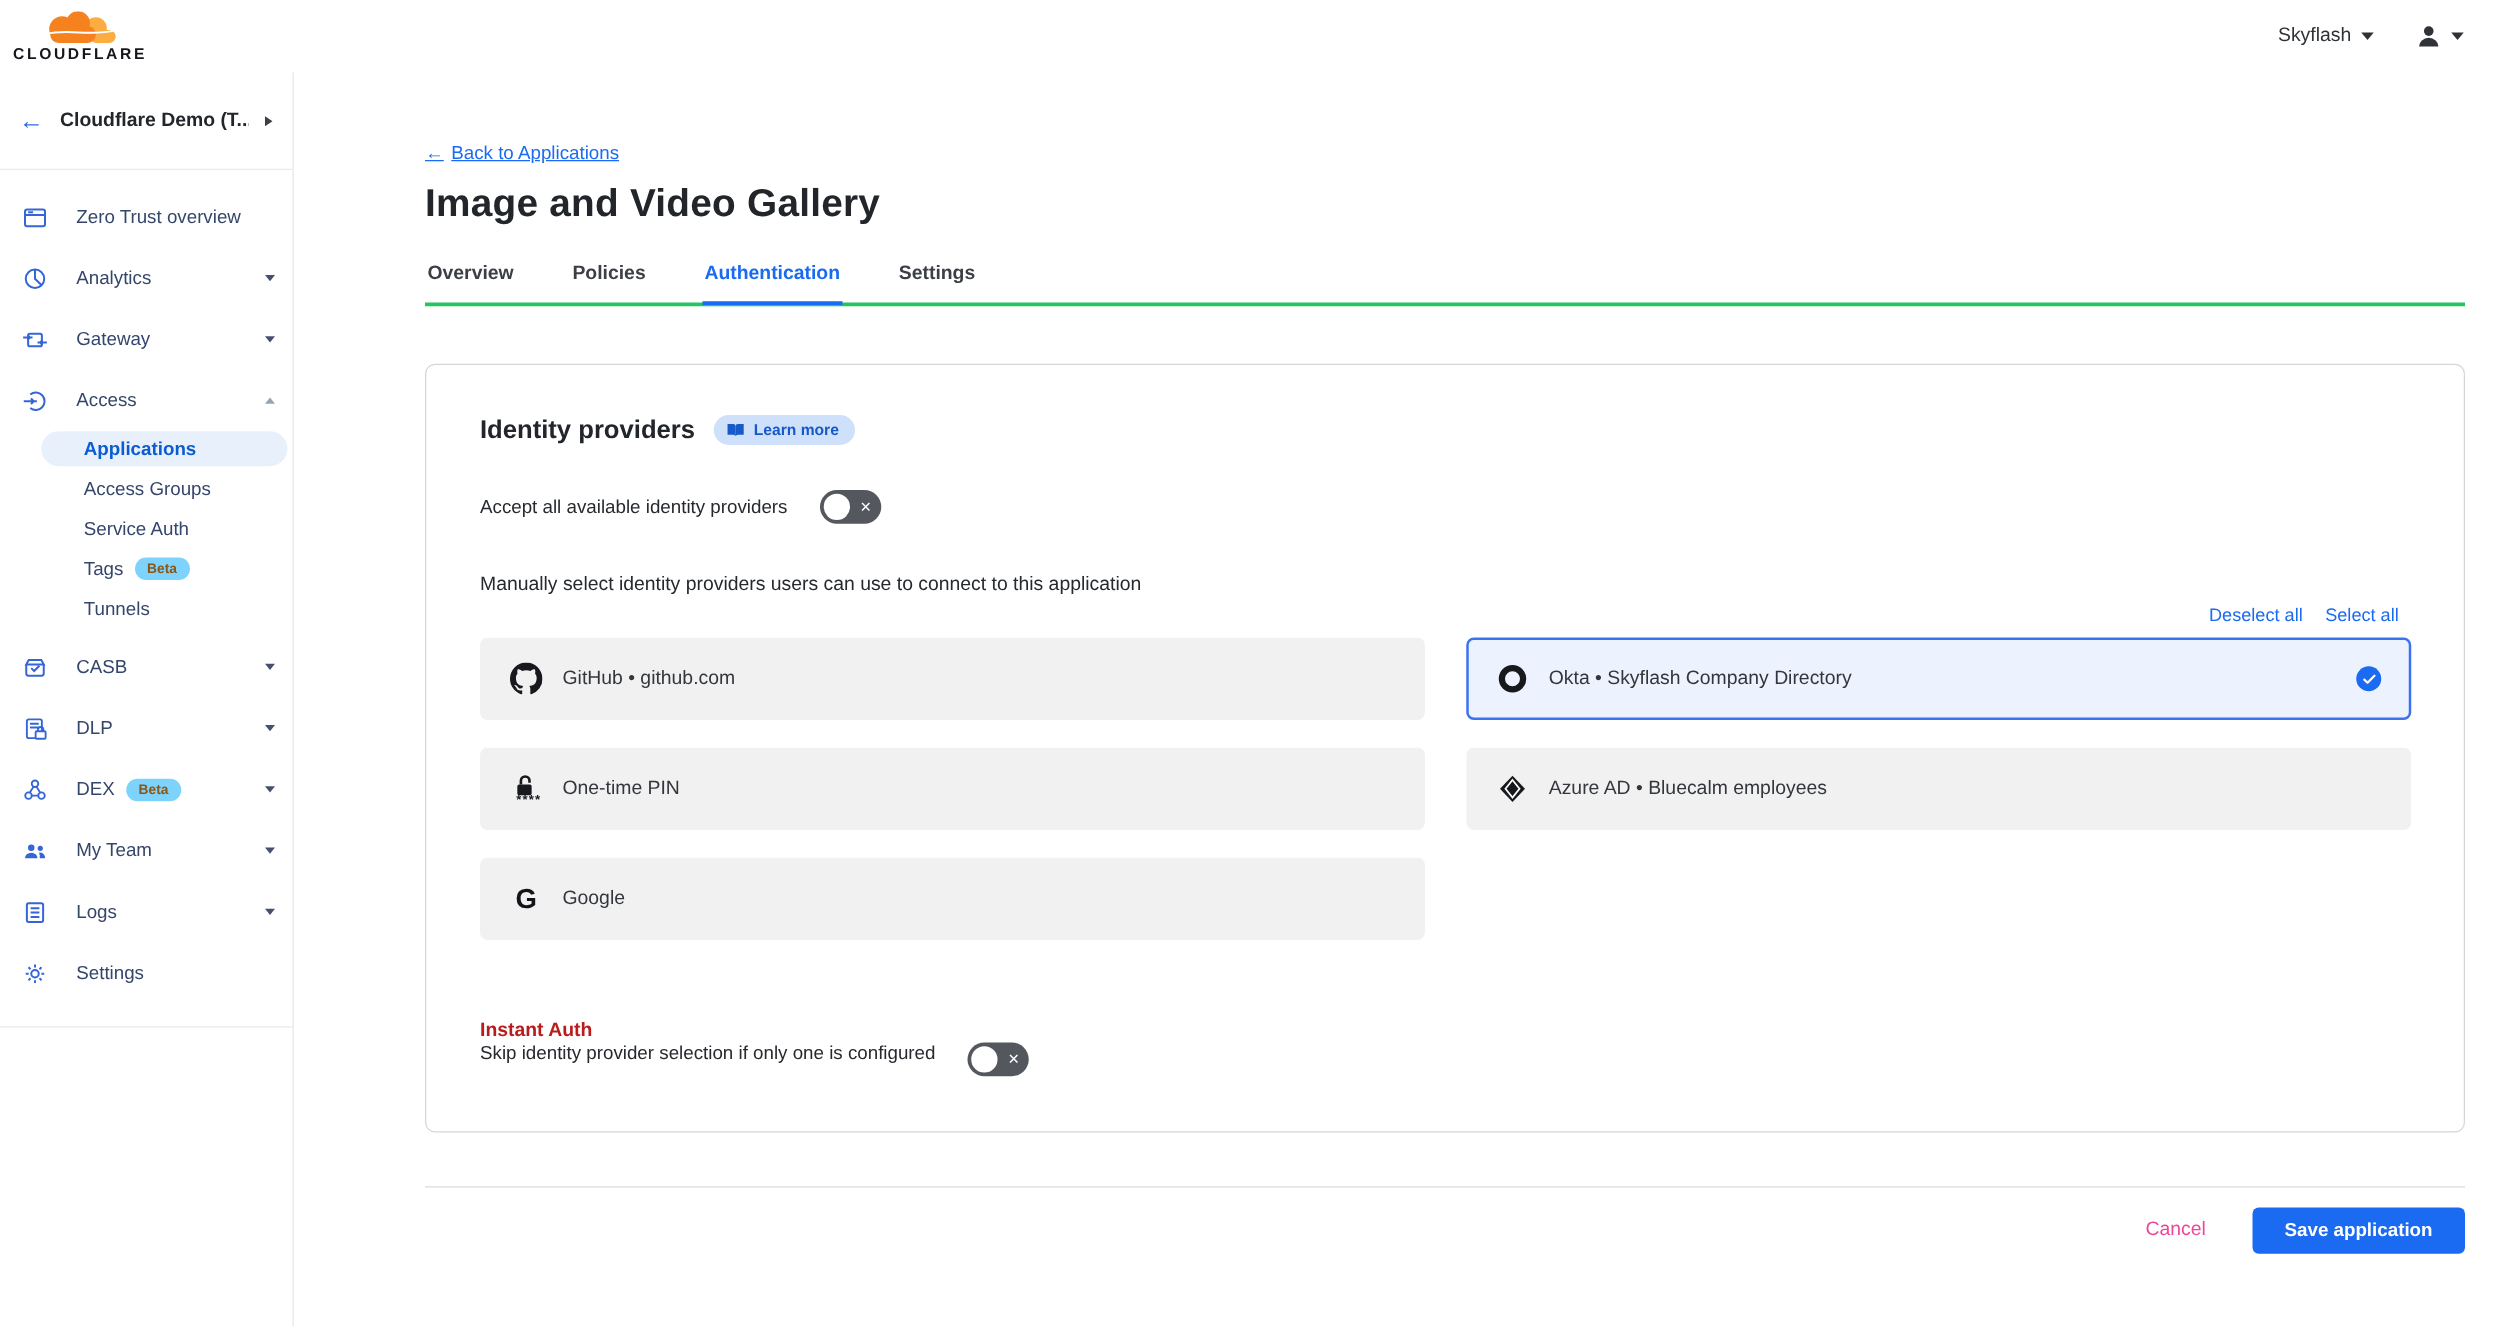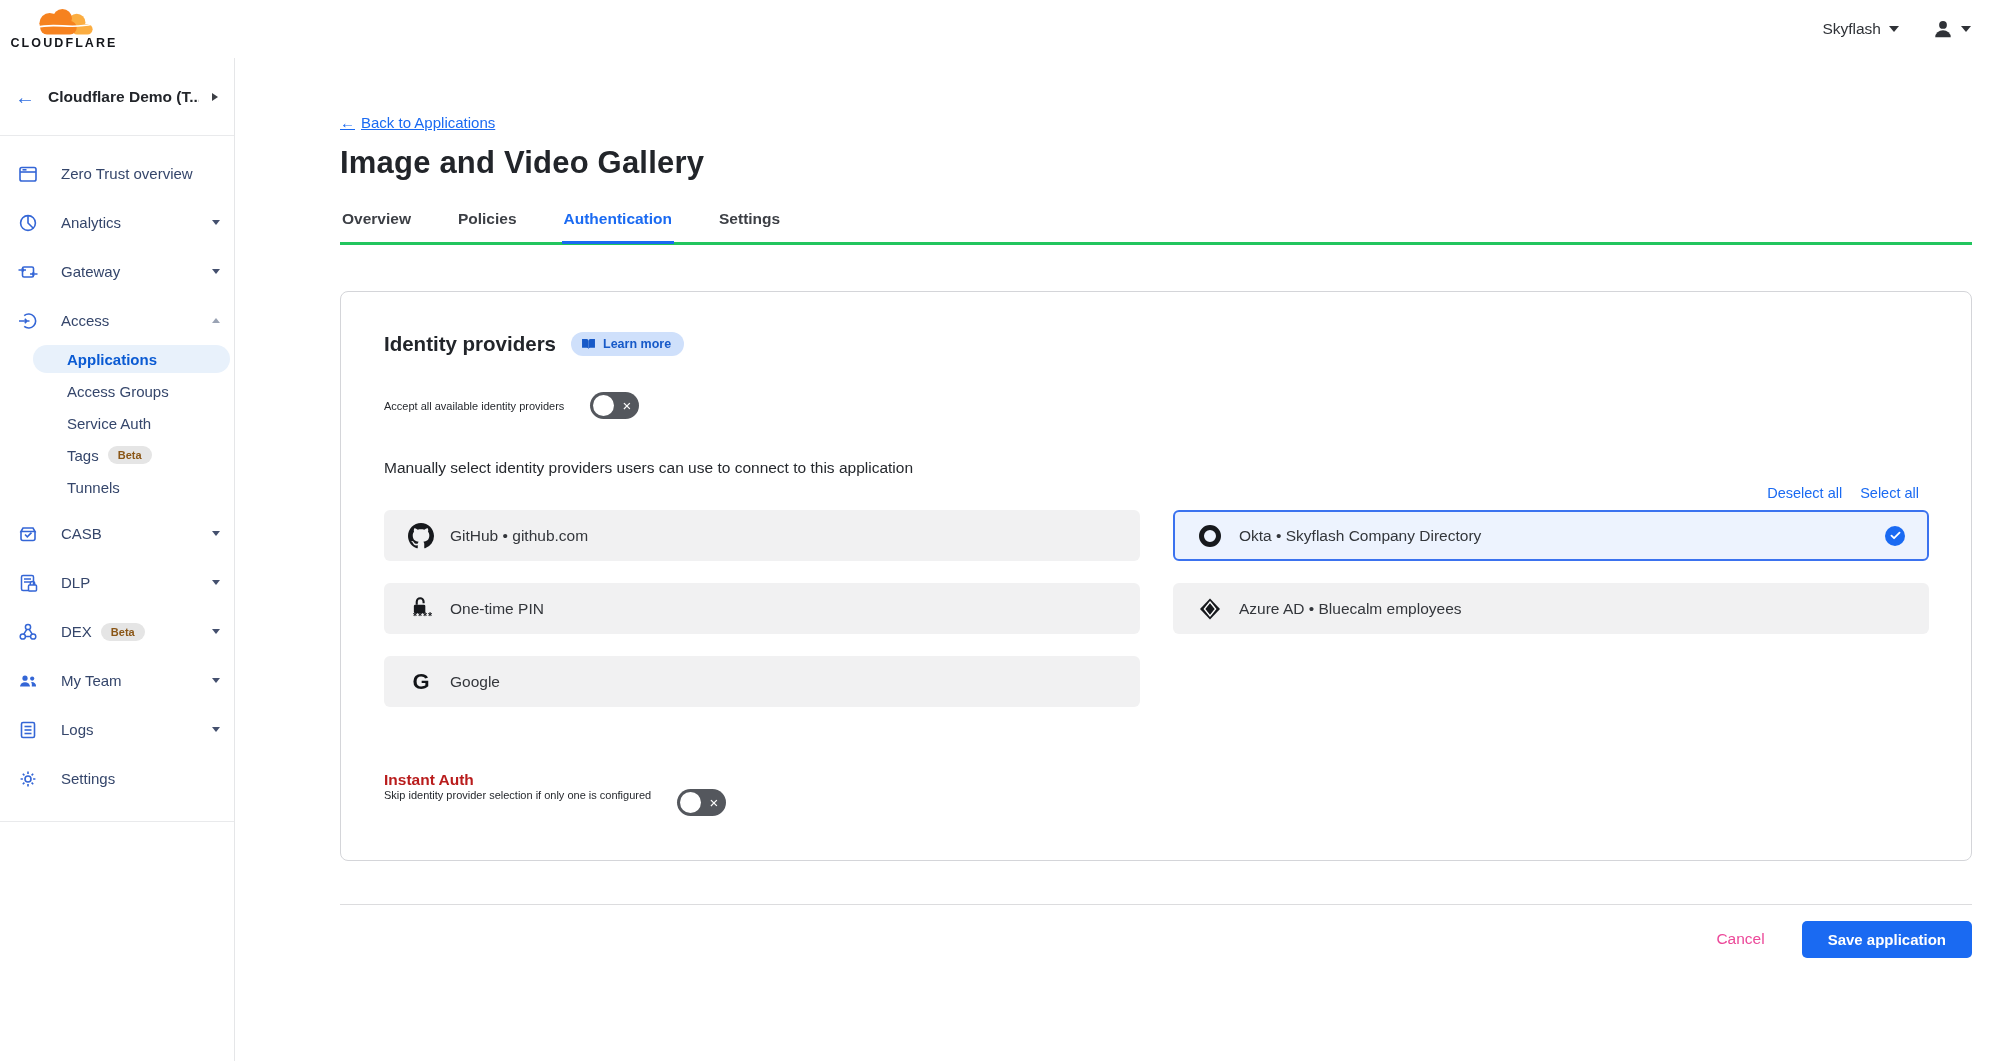--- a/index.html
+++ b/index.html
@@ -47,21 +47,21 @@
   .nav-caret.down { border-left: 4.5px solid transparent; border-right: 4.5px solid transparent; border-top: 5.5px solid #44506e; }
   .nav-caret.up { border-left: 4.5px solid transparent; border-right: 4.5px solid transparent; border-bottom: 5.5px solid #9aa3b4; }
 
   .sub-list { margin: -2px 0 6px; }
   .sub-row { height: 32px; display: flex; align-items: center; padding-left: 67px; font-size: 15px; color: #35466b; cursor: pointer; }
   .sub-row.selected {
     height: 28px; margin: 2px 4px 2px 33px; padding-left: 34px;
     background: #e8f1fb; border-radius: 14px; color: #0b5bd3; font-weight: 700; text-align: right;
   }
   .beta-badge {
-    margin-left: 9px; background: #e5e5e5; color: #8a5616;
+    margin-left: 9px; background: #7dd3fc; color: #8a5616;
     font-size: 11px; font-weight: 600; padding: 3px 10px; border-radius: 10px;
   }
   .sidebar-divider { margin-top: 18px; border-top: 1px solid #e9eaec; }
 
   
   #main {
     position: absolute; left: 236px; top: 58px; right: 0; bottom: 0;
     padding: 56px 27px 0 104px; background: #fff;
   }
   .back-link { display: inline-flex; gap: 6px; align-items: center; color: #1a6af2; font-size: 15px; text-decoration: underline; cursor: pointer; }
@@ -79,36 +79,36 @@
   .card-heading-row { display: flex; align-items: center; gap: 15px; }
   .card-heading { font-size: 20.5px; font-weight: 700; color: #22252a; }
   .learn-more {
     display: inline-flex; align-items: center; gap: 7px; cursor: pointer;
     background: #cfe0fb; color: #1659c8; font-size: 12.5px; font-weight: 600;
     padding: 5px 13px 5px 10px; border-radius: 13px;
   }
   .learn-more svg { width: 15px; height: 12px; }
 
   .toggle-row { display: flex; align-items: center; margin-top: 36px; }
-  .toggle-label { font-size: 11px; color: #26292e; }
+  .toggle-label { font-size: 15px; color: #26292e; }
   .toggle {
     position: relative; width: 49px; height: 27px; border-radius: 14px;
     background: #54575d; margin-left: 26px; cursor: pointer; flex: none;
   }
   .toggle .knob { position: absolute; left: 3px; top: 3px; width: 21px; height: 21px; border-radius: 50%; background: #fff; }
   .toggle .off-x { position: absolute; right: 8px; top: 50%; transform: translateY(-52%); color: #fff; font-size: 15px; line-height: 1; }
 
   .manual-text { margin-top: 40px; font-size: 15.5px; color: #26292e; }
 
   .select-links { display: flex; justify-content: flex-end; gap: 18px; margin-top: 8px; padding-right: 10px; }
   .select-links a { color: #1a6af2; font-size: 14.5px; cursor: pointer; }
 
   .provider-grid { margin-top: 9px; display: grid; grid-template-columns: 1fr 1fr; column-gap: 33px; row-gap: 22px; }
   .tile {
-    height: 51px; border-radius: 6px; background: #f1f1f2; border: 2px solid transparent;
+    height: 66px; border-radius: 6px; background: #f1f1f2; border: 2px solid transparent;
     display: flex; align-items: center; gap: 16px; padding: 0 22px; cursor: pointer;
   }
   .tile.selected { background: #edf3fe; border-color: #3b72ef; }
   .tile-label { font-size: 15.5px; color: #33363b; }
   .tile-icon { width: 26px; display: flex; justify-content: center; align-items: center; flex: none; }
   .okta-ring { width: 22px; height: 22px; border: 5.5px solid #17191d; border-radius: 50%; }
   .google-g { font-size: 22px; font-weight: 700; color: #121418; line-height: 1; }
   .check-badge {
     margin-left: auto; width: 20px; height: 20px; border-radius: 50%;
     background: #1a6af2; display: flex; align-items: center; justify-content: center; flex: none;

